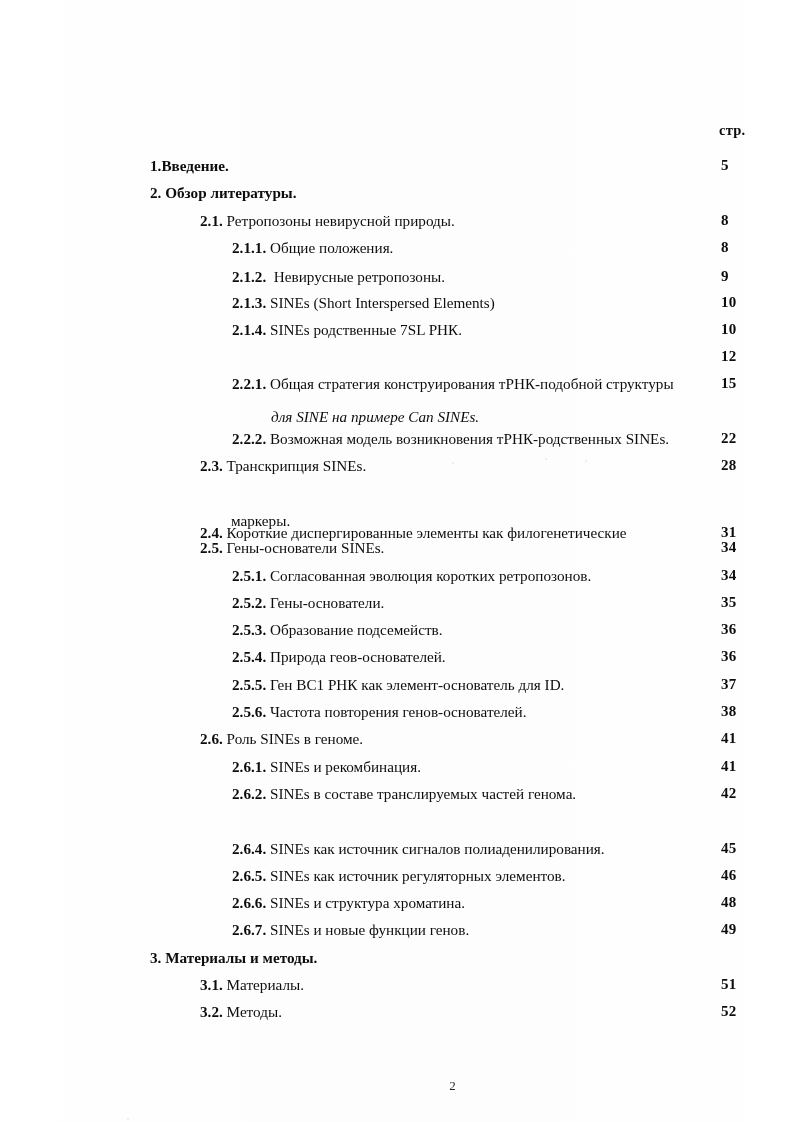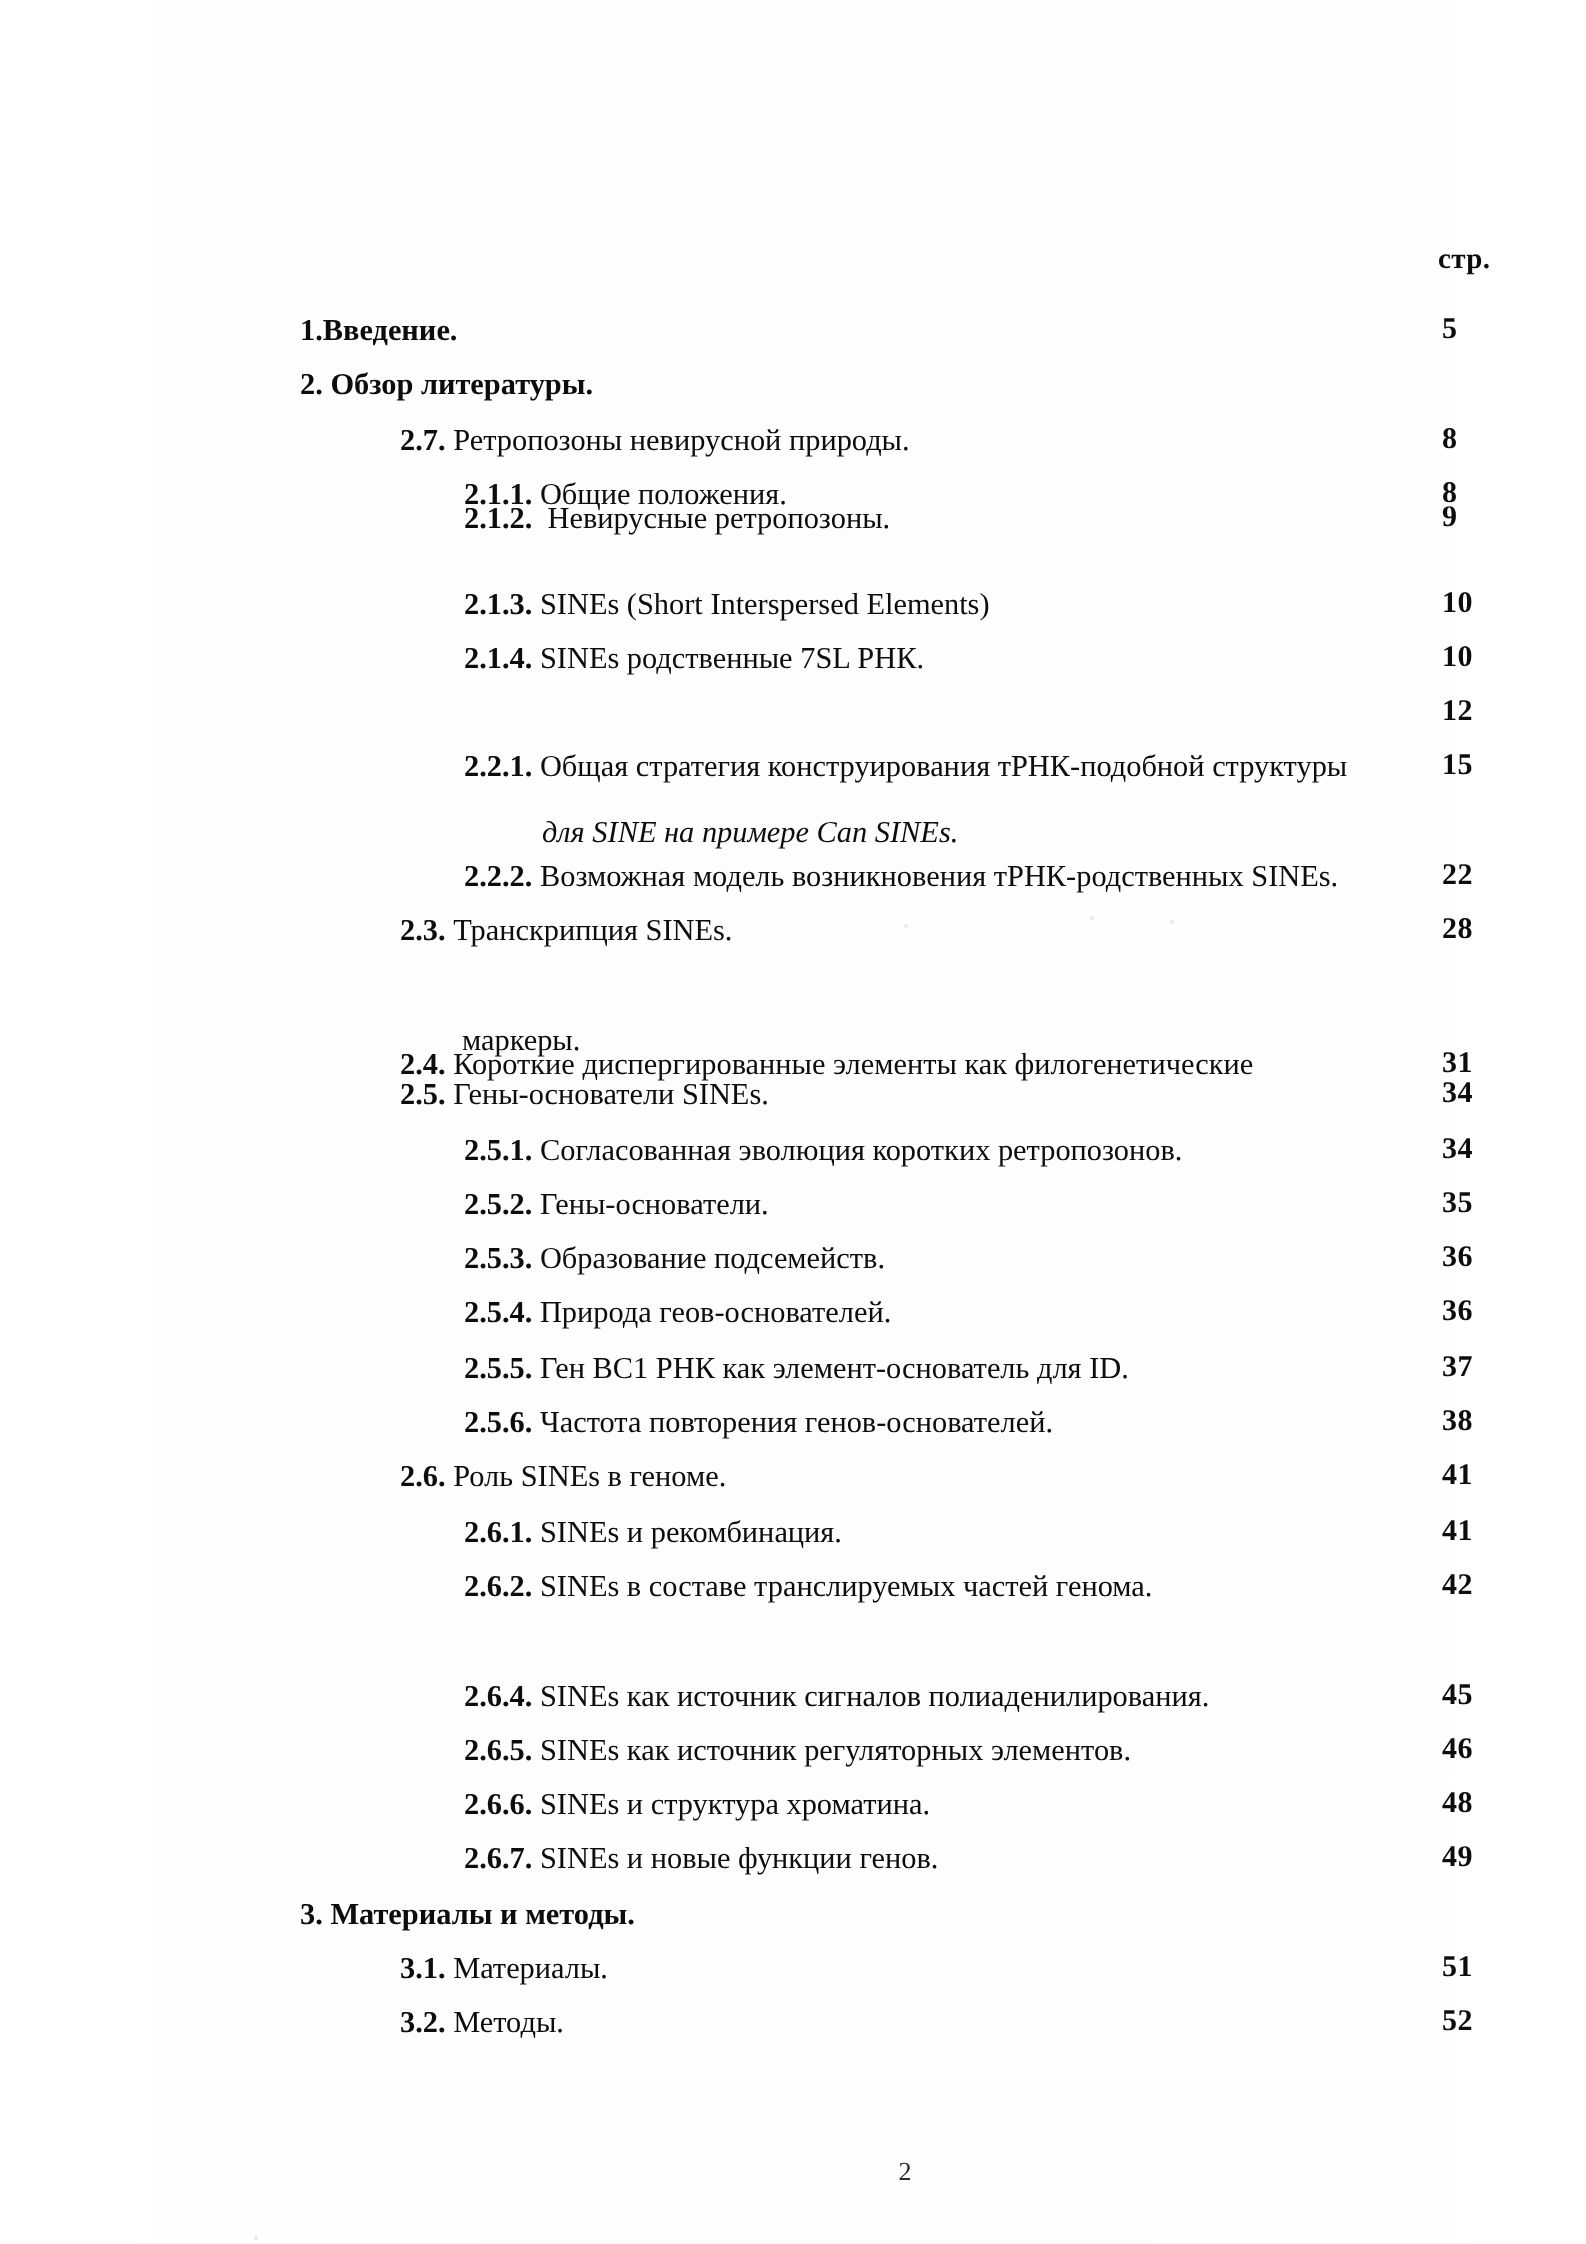--- a/index.html
+++ b/index.html
@@ -111,28 +111,28 @@
 <div class="toc" id="toc">
   <div class="col-head">стр.</div>
 <div class="row bold" style="top: 152px;">
       <div class="entry lvl1"><span class="num">1.</span><span class="ttl">Введение.</span></div>
       <div class="page">5</div>
     </div>
     <div class="row bold" style="top: 179.3px;">
       <div class="entry lvl1"><span class="num">2.</span><span class="ttl"> Обзор литературы.</span></div>
     </div>
     <div class="row" style="top: 206.6px;">
-      <div class="entry lvl2"><span class="num">2.7.</span><span class="ttl"> Ретропозоны невирусной природы.</span></div>
+      <div class="entry lvl2"><span class="num">2.1.</span><span class="ttl"> Ретропозоны невирусной природы.</span></div>
       <div class="page">8</div>
     </div>
     <div class="row" style="top: 233.9px;">
       <div class="entry lvl3"><span class="num">2.1.1.</span><span class="ttl"> Общие положения.</span></div>
       <div class="page">8</div>
     </div>
-    <div class="row" style="top: 246px;">
+    <div class="row" style="top: 263px;">
       <div class="entry lvl3"><span class="num">2.1.2.</span><span class="ttl">  Невирусные ретропозоны.</span></div>
       <div class="page">9</div>
     </div>
     <div class="row" style="top: 288.5px;">
       <div class="entry lvl3"><span class="num">2.1.3.</span><span class="ttl"> SINEs (Short Interspersed Elements)</span></div>
       <div class="page">10</div>
     </div>
     <div class="row" style="top: 315.8px;">
       <div class="entry lvl3"><span class="num">2.1.4.</span><span class="ttl"> SINEs родственные 7SL РНК.</span></div>
       <div class="page">10</div>

